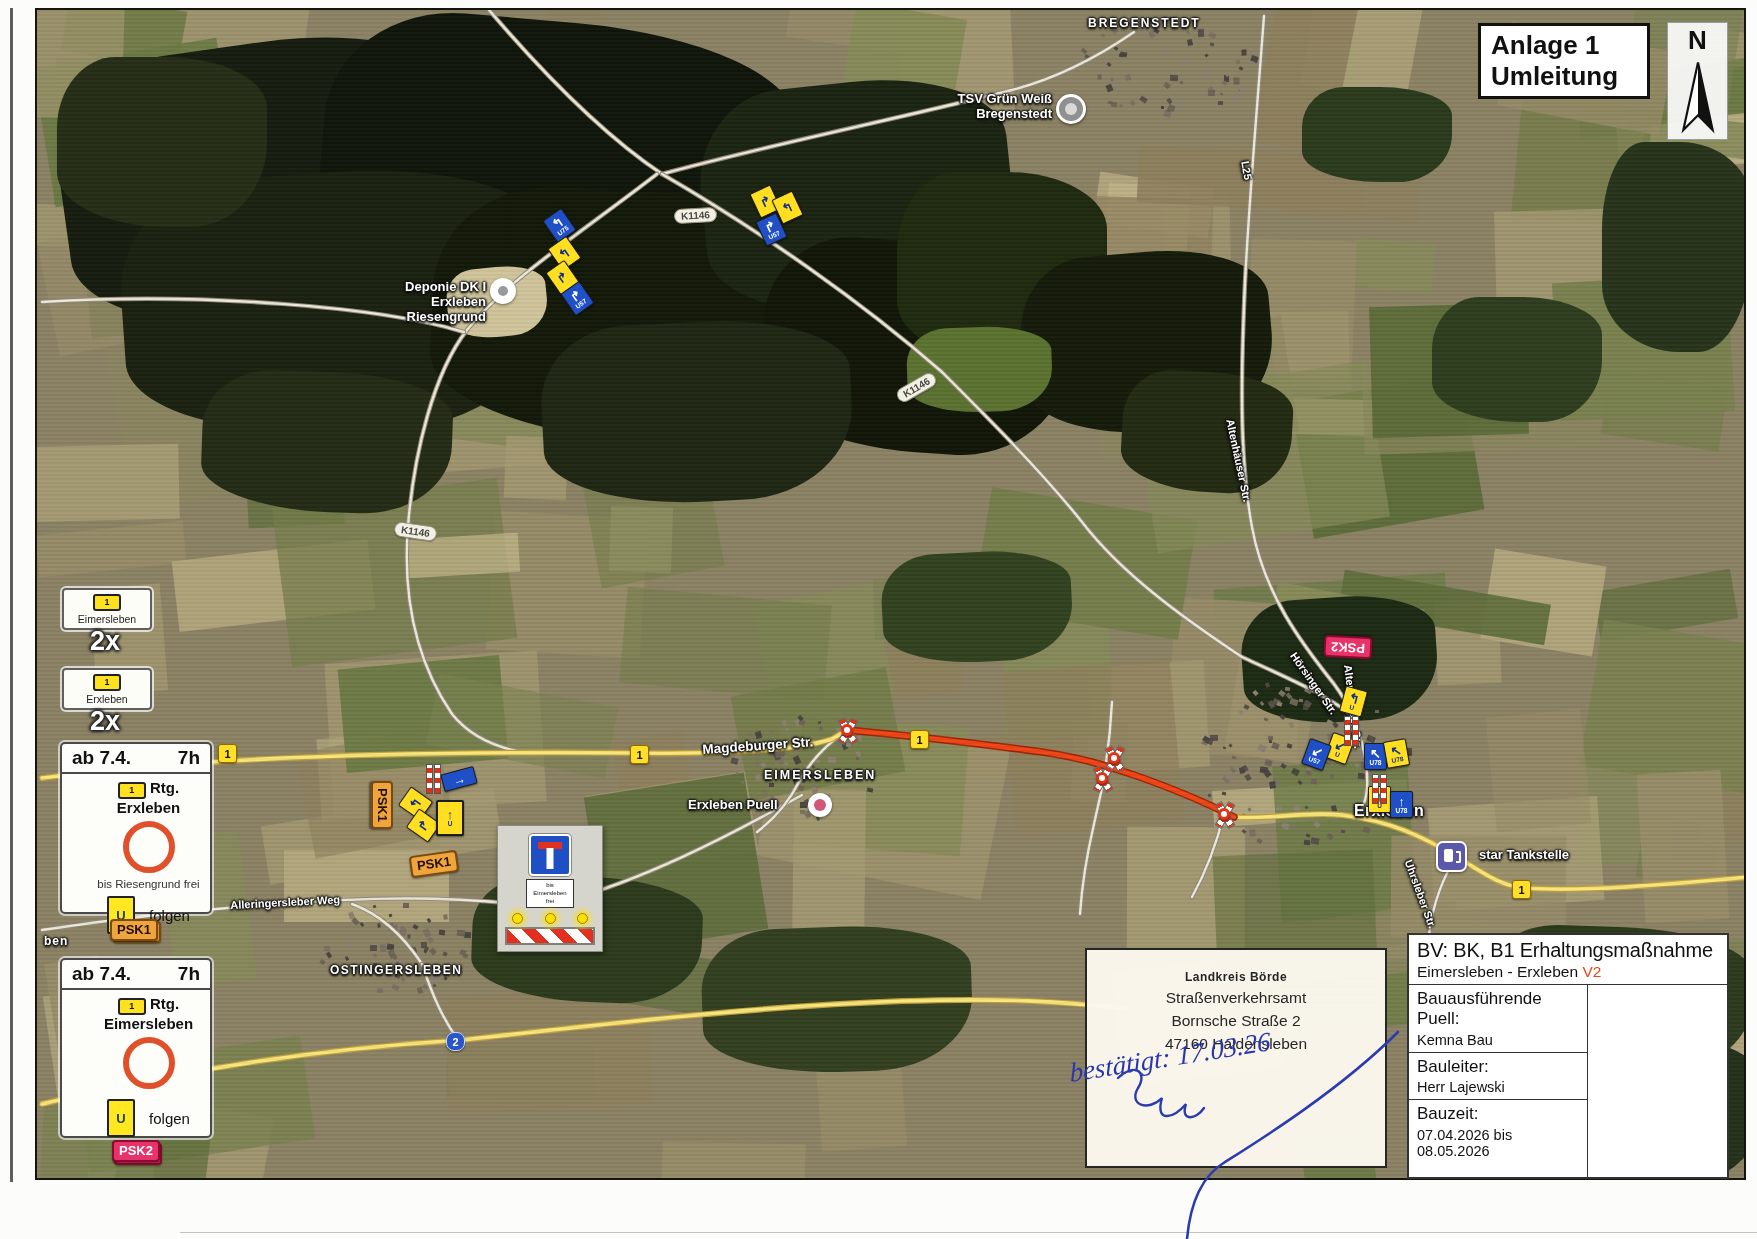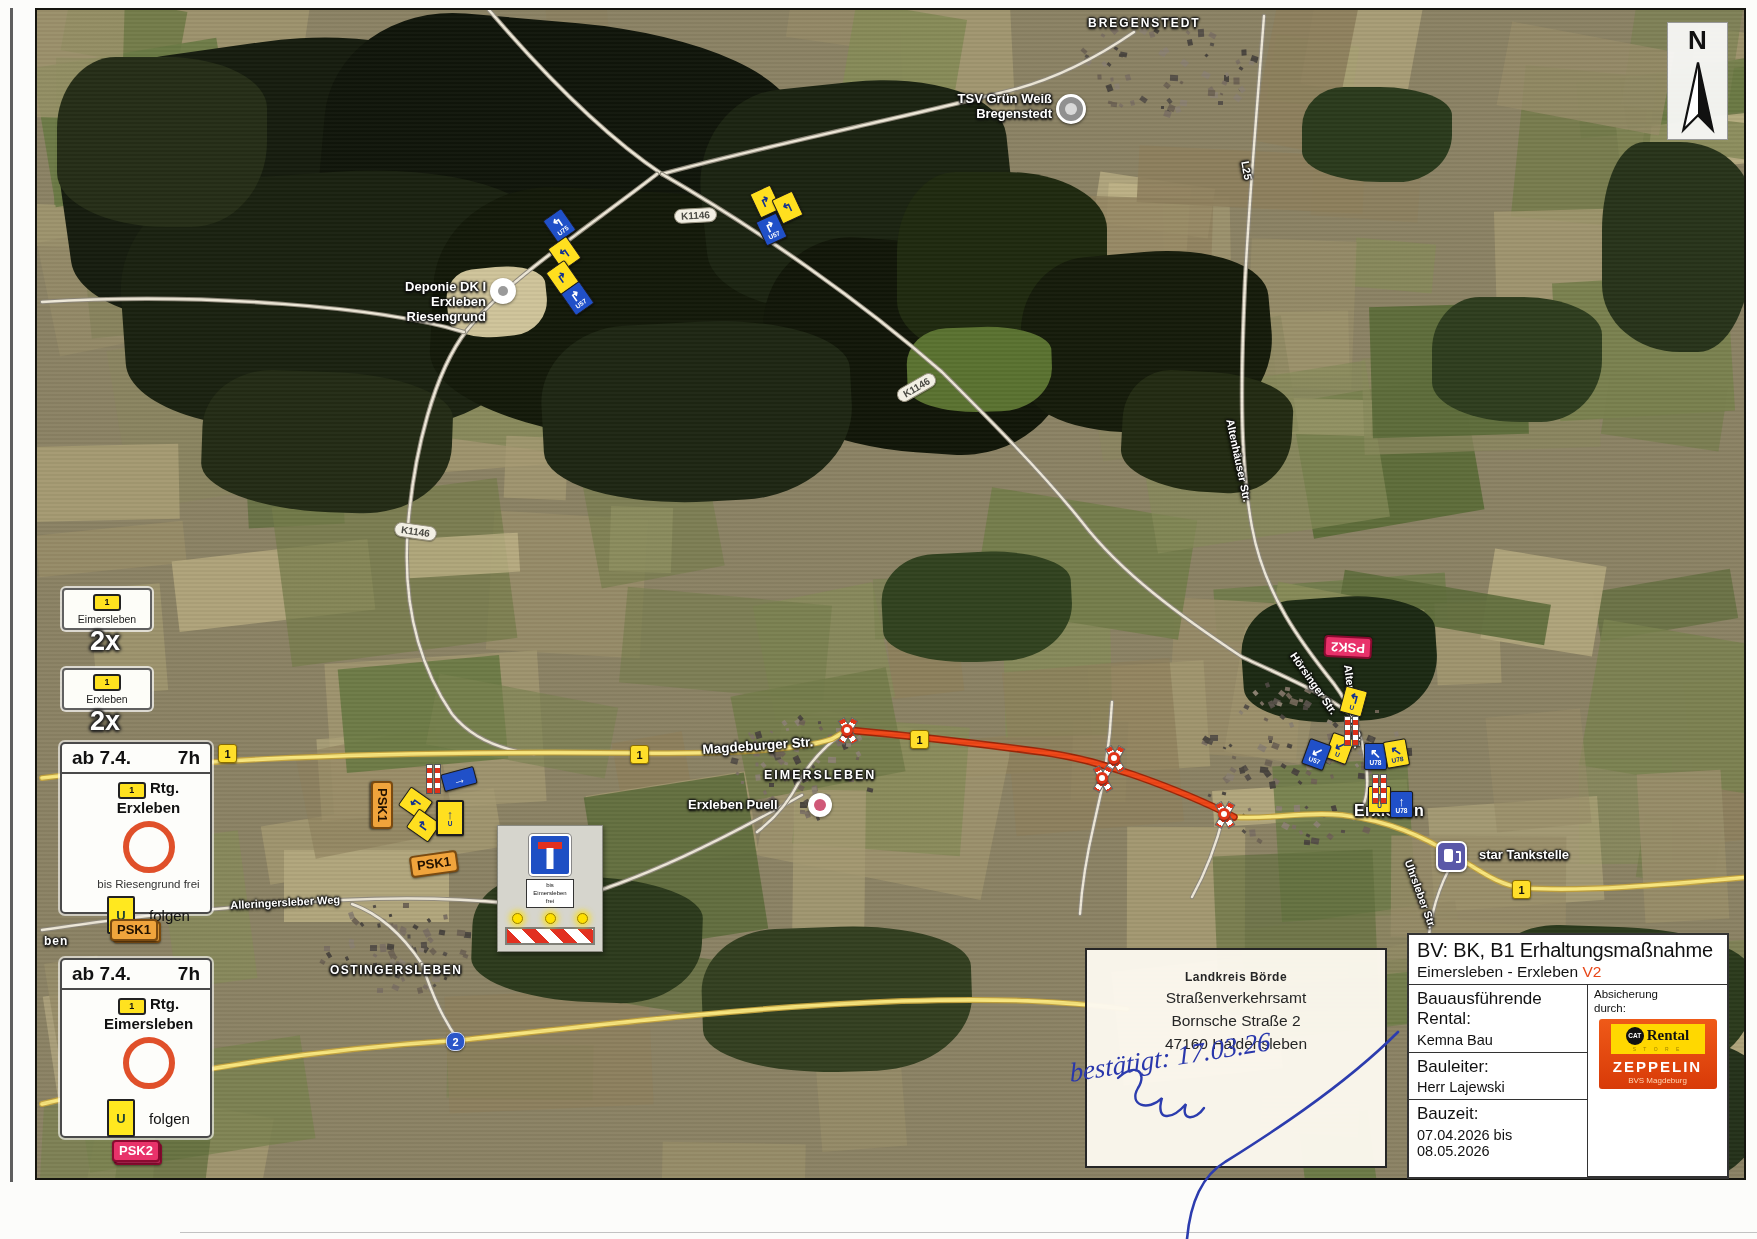--- a/index.html
+++ b/index.html
@@ -791,20 +791,24 @@
         <div class="olabel" style="position: absolute; left: 325px; top: 270px; font-size: 13px; width: 124px; text-align: right;">Deponie DK I
 Erxleben Riesengrund</div>
         <div class="mk mk-dep" style="position: absolute; left: 453px; top: 268px;"></div>
         <div class="olabel" style="position: absolute; left: 651px; top: 788px; font-size: 13px; width: 115px; text-align: left;">Erxleben Puell</div>
         <div class="mk mk-apt" style="position: absolute; left: 771px; top: 783px;"></div>
         <div class="olabel" style="position: absolute; left: 1442px; top: 838px; font-size: 13px; width: 120px; text-align: left;">star Tankstelle</div>
         <div class="mk mk-fuel" style="position: absolute; left: 1399px; top: 831px;"></div>
       </div>
   </div>
 
+  <div class="abs anlage z40">
+    <div>Anlage 1</div>
+    <div>Umleitung</div>
+  </div>
 
   <div class="abs north z40">
     <div class="n">N</div>
     <svg width="44" height="82" viewBox="0 0 60 110">
       <polygon points="30,8 10,100 30,80 50,100" fill="#fff" stroke="#111" stroke-width="3"></polygon>
       <polygon points="30,8 50,100 30,80" fill="#111"></polygon>
     </svg>
   </div>
 
   <div class="ssign z40" style="left:62px;top:588px">
@@ -890,47 +894,34 @@
       <div class="it">BV: BK, B1 Erhaltungsmaßnahme</div>
       <div class="is">
         <span>Eimersleben - Erxleben</span>
         <span class="v2">V2</span>
       </div>
     </div>
     <div class="info-grid">
       <div class="ig-left">
         <div class="ig-cell">
           <div class="ig-label pre">Bauausführende
-Rental:</div>
+Puell:</div>
           <div class="ig-val">Kemna Bau</div>
         </div>
         <div class="ig-cell">
           <div class="ig-label">Bauleiter:</div>
           <div class="ig-val">Herr Lajewski</div>
         </div>
         <div class="ig-cell">
           <div class="ig-label">Bauzeit:</div>
           <div class="ig-val pre">07.04.2026 bis
 08.05.2026</div>
         </div>
       </div>
       <div class="ig-right">
-        <div class="ig-absch">
-          <div class="ig-label-sm pre">Absicherung
-durch:</div>
-          <div class="logo">
-            <div class="logo-yellow">
-              <span class="cat-circle">CAT</span>
-              <span class="rental">Rental</span>
-            </div>
-            <div class="store">S T O R E</div>
-            <div class="zep">ZEPPELIN</div>
-            <div class="zepsub">BVS Magdeburg</div>
-          </div>
-        </div>
       </div>
     </div>
   </div>
 
   <svg id="sig" width="1757" height="1239">
     <path d="M1398,1032 C1340,1090 1260,1140 1225,1162 C1200,1177 1190,1205 1187,1239" fill="none" stroke="#2c3cae" stroke-width="2.6" stroke-linecap="round"></path>
     <path d="M1118,1078 C1135,1062 1148,1072 1138,1088 C1128,1105 1148,1112 1162,1098 C1155,1122 1172,1120 1186,1104 C1180,1122 1196,1120 1204,1108" fill="none" stroke="#2c3cae" stroke-width="2.4" stroke-linecap="round"></path>
   </svg>
 
   <div class="abs scan-edge"></div>

